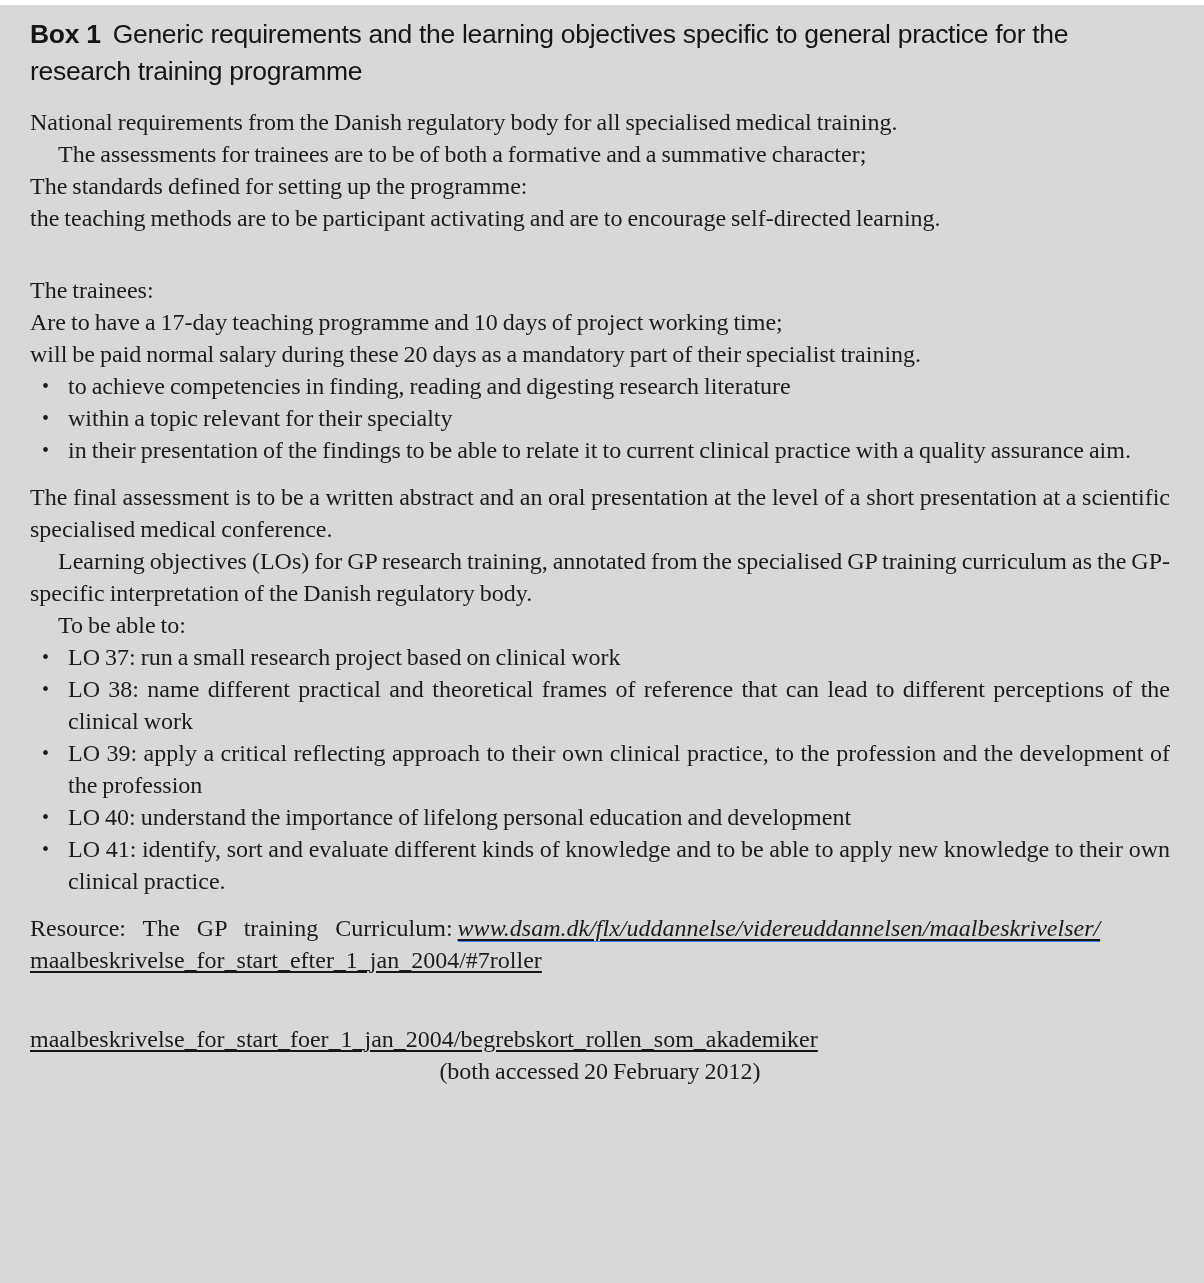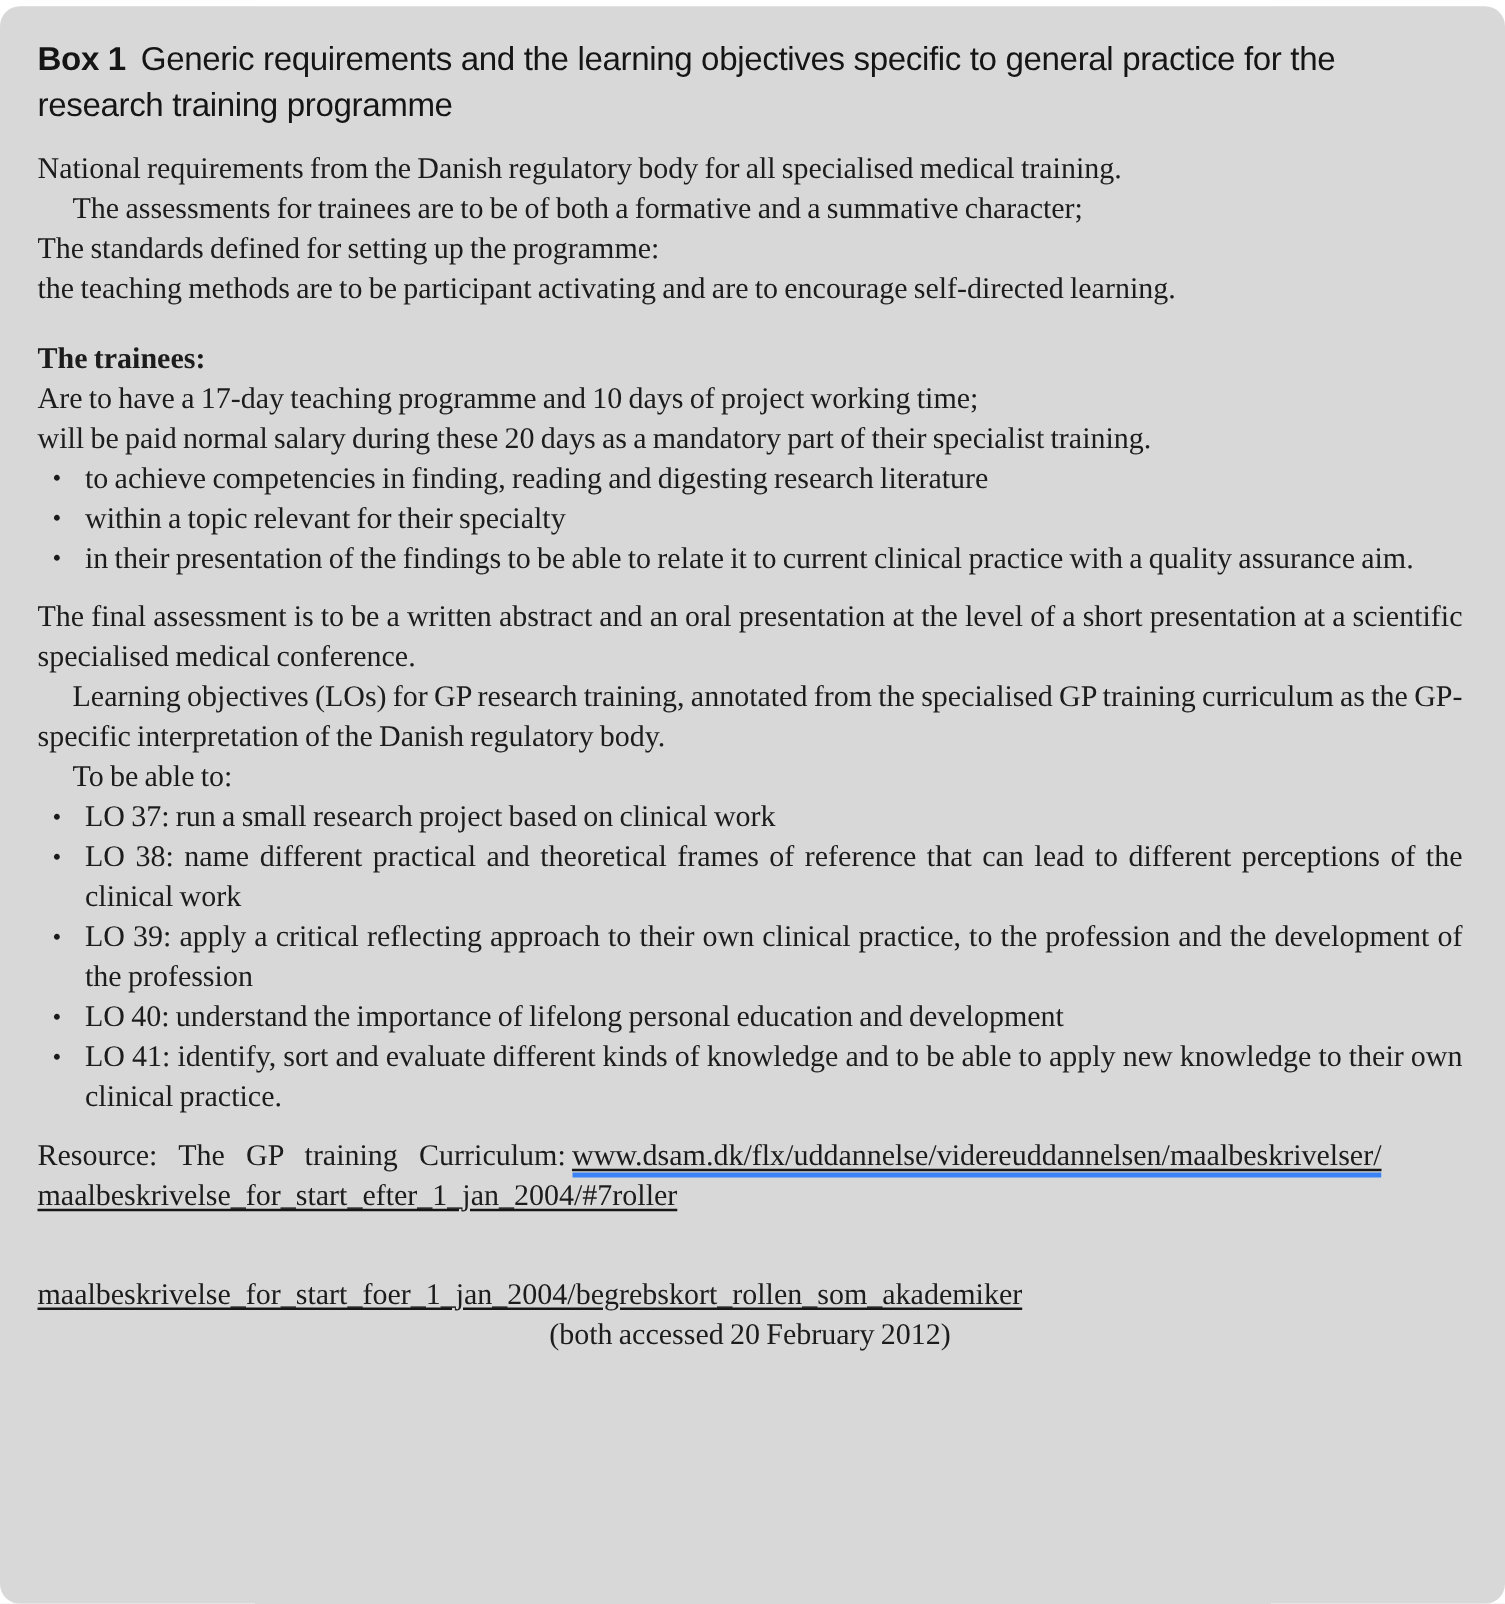--- a/index.html
+++ b/index.html
@@ -6,69 +6,68 @@
   body {
     width: 1204px; height: 1283px;
     background: #ffffff;
     overflow: hidden;
   }
   .box {
     box-sizing: border-box;
     margin-top: 5px;
     width: 1204px; height: 1278px;
     background: #d8d8d8;
-    padding: 24px 34px 0 30px;
+    padding: 11px 34px 0 30px;
     overflow: hidden;
     font-family: "Liberation Serif", serif;
     font-size: 24px;
     line-height: 32px;
     color: #1c1c1c;
     word-spacing: -1px;
-    border-radius: 16px;
   }
   .box-title {
     font-family: "Liberation Sans", sans-serif;
     font-size: 26.5px;
     line-height: 37px;
     letter-spacing: -0.3px;
     color: #151515;
     margin: 0 0 16px 0;
     word-spacing: 0;
   }
   .box-label { font-weight: bold; margin-right: 12px; }
   .bold-head {
     font-weight: bold;
     margin: 0;
     text-align: justify;
     color: #141414;
   }
   .line { margin: 0; }
   .ti { text-indent: 28px; }
   .para { margin: 0; text-align: justify; }
-  .mt-blank { margin-top: 24px; font-weight: bold; }
+  .mt-blank { margin-top: 40px; }
   .mt-list  { margin-top: 22px; }
   .mt-para  { margin-top: 15px; }
   .blist { margin: 0; }
   .brow { display: flex; }
   .bdot {
     flex: 0 0 38px;
     box-sizing: border-box;
     padding-left: 12px;
     font-size: 20px;
   }
   .btext { flex: 1 1 auto; text-align: justify; }
   .url {
     color: inherit;
     text-decoration: underline;
     text-decoration-color: #161616;
     text-decoration-thickness: 1.5px;
     text-underline-offset: 3px;
     cursor: pointer;
   }
-  .u-green { border-bottom: 4px solid #3b82f6; }
+  .u-green { border-bottom: 1px solid #3b82f6; font-style: italic; }
   .nowrap { white-space: nowrap; }
   .stretch  { word-spacing: 11px; }
   .stretch2 { word-spacing: 4px; }
   .accessed { text-align: center; margin: 0; }
 </style>
 </head>
 <body>
 
 <div class="box">
 

